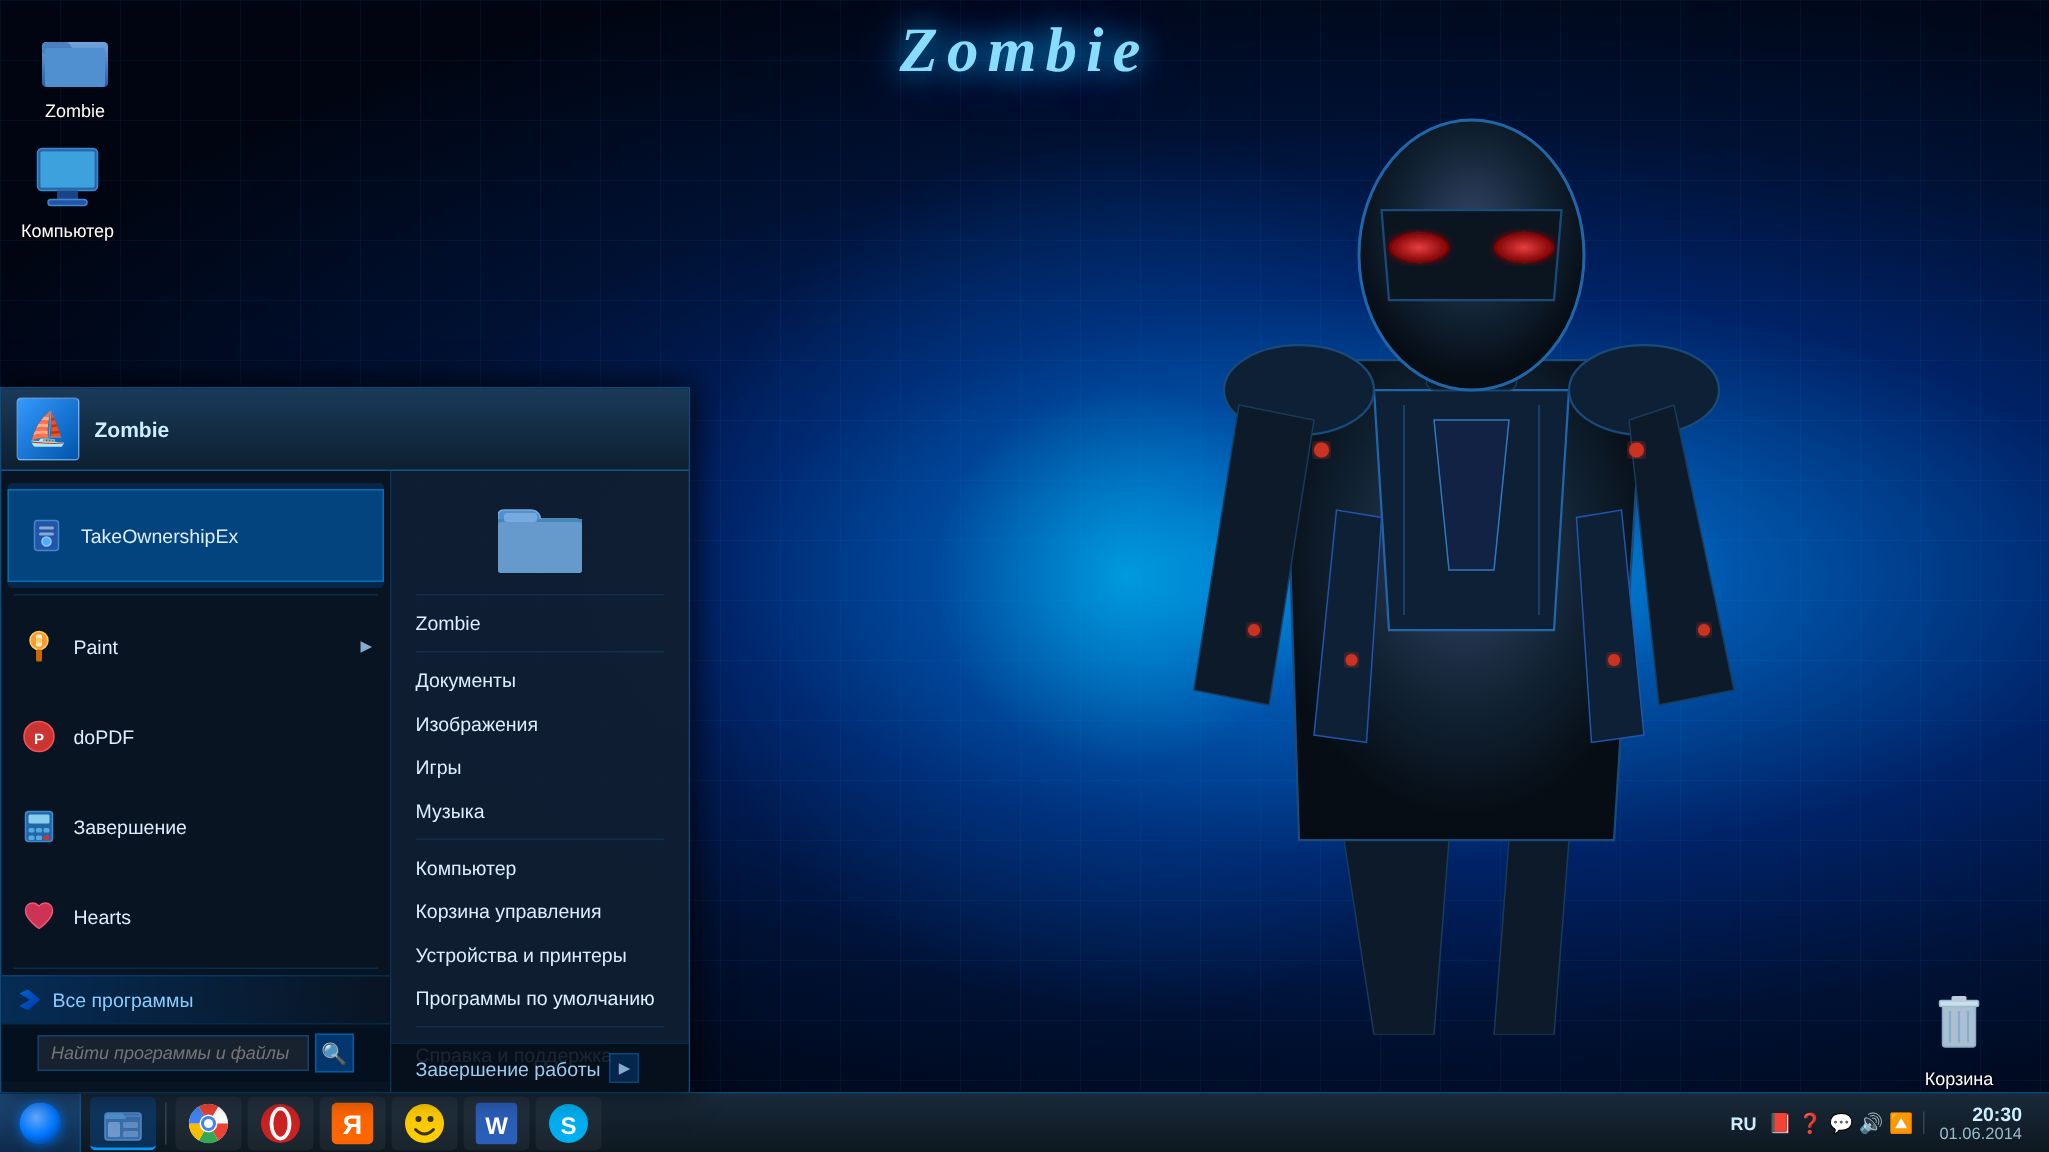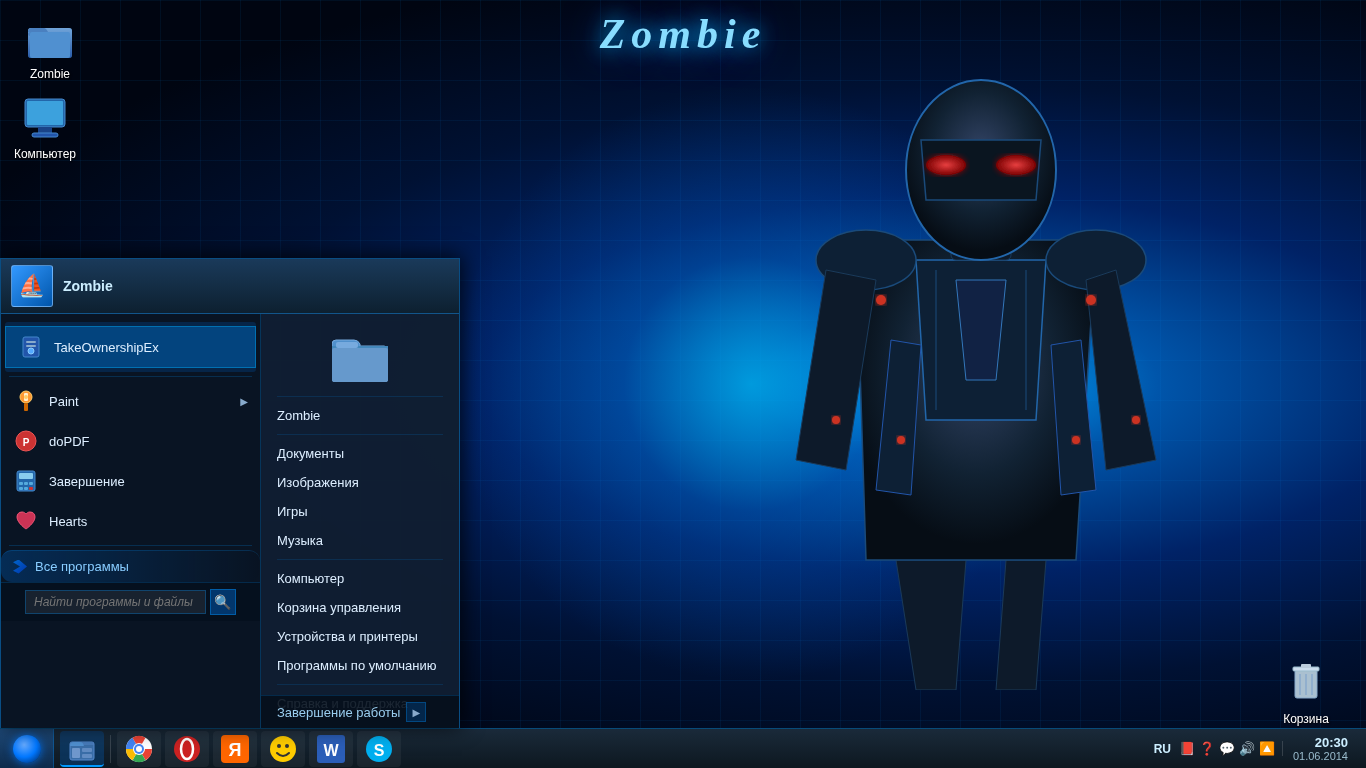--- a/index.html
+++ b/index.html
@@ -275,21 +275,21 @@
     .pinned-section {
       background: rgba(0,80,160,0.3);
       margin: 2px 4px;
       border-radius: 3px;
       padding: 4px 0;
     }
 
     .app-item {
       display: flex;
       align-items: center;
-      padding: 7px 12px;
+      padding: 17px 12px;
       cursor: pointer;
       gap: 10px;
     }
 
     .app-item:hover, .app-item.selected {
       background: rgba(0,120,200,0.4);
     }
 
     .app-item.selected {
       background: rgba(0,100,180,0.5);
@@ -323,21 +323,20 @@
     }
 
     .all-programs-btn {
       display: flex;
       align-items: center;
       padding: 8px 12px;
       cursor: pointer;
       background: linear-gradient(90deg, rgba(0,80,160,0.4) 0%, transparent 100%);
       border-top: 1px solid rgba(0,150,255,0.2);
       gap: 8px;
-      border-radius: 11px;
     }
 
     .all-programs-label {
       color: #88ccff;
       font-size: 13px;
     }
 
     .all-programs-arrow {
       width: 14px;
       height: 14px;

